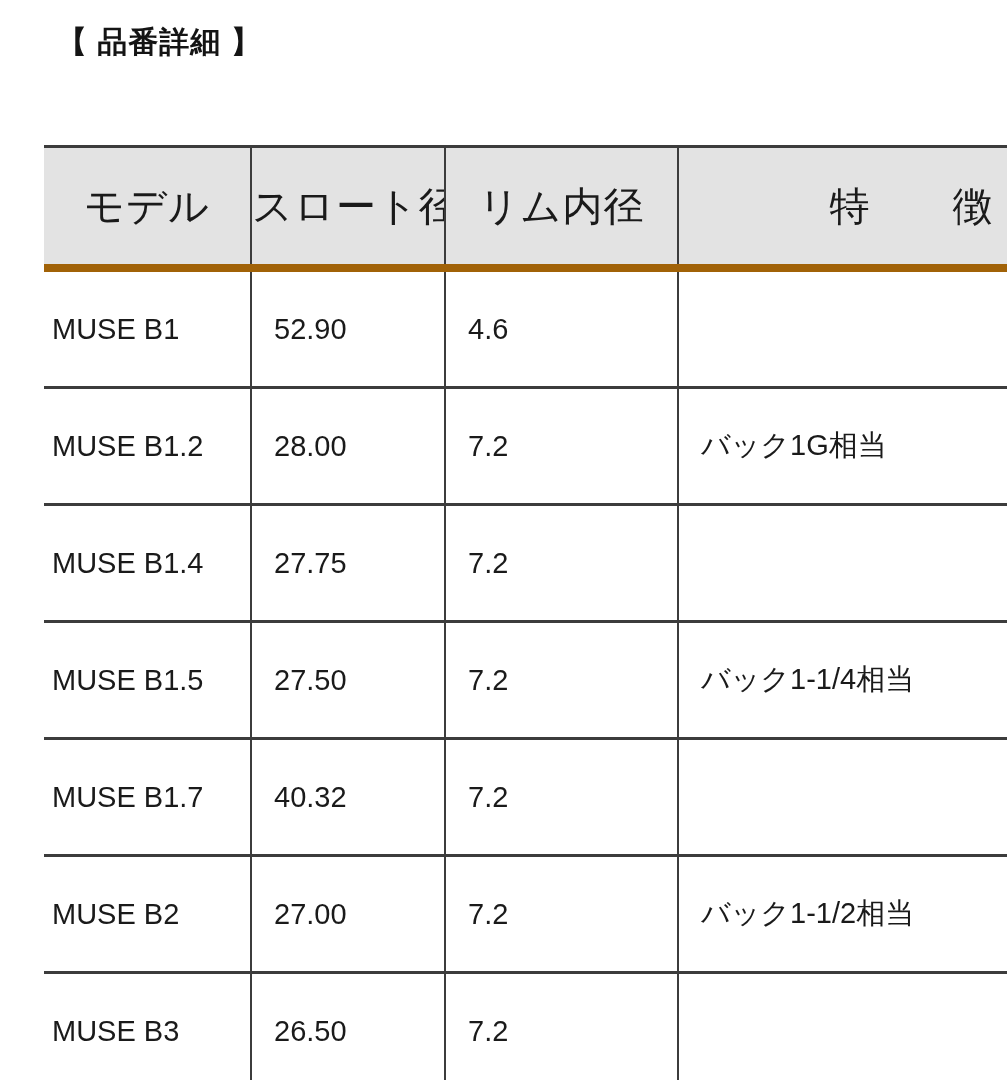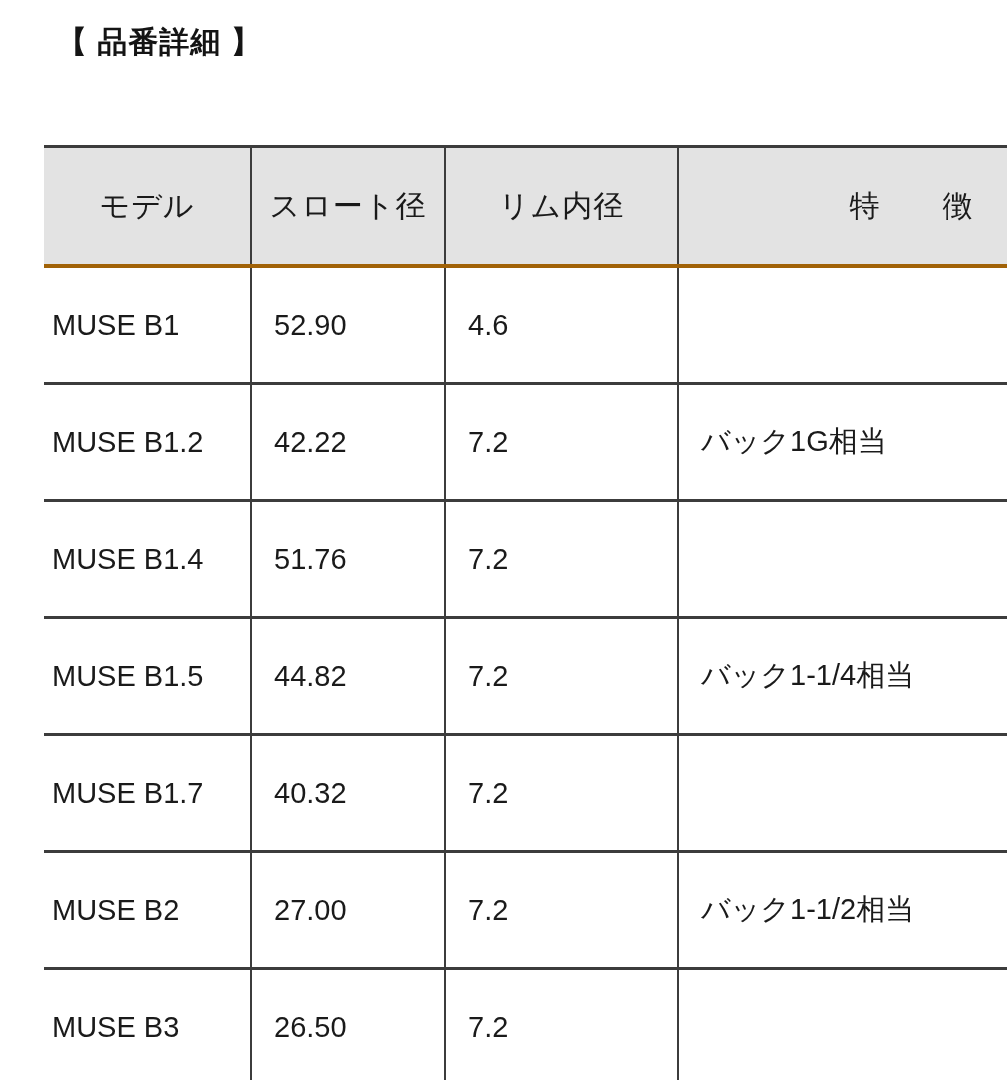--- a/index.html
+++ b/index.html
@@ -60,22 +60,22 @@
     color: #1a1a1a;
     overflow: hidden;
     white-space: nowrap;
   }
   table.spec-table thead th {
     background: #e3e3e3;
     text-align: center;
     padding: 0;
     height: 116px;
     border-top: 3px solid #3c3c3c;
-    border-bottom: 4px solid #a16207;
-    font-size: 30px;
+    border-bottom: 8px solid #a16207;
+    font-size: 40px;
     letter-spacing: 1px;
   }
   table.spec-table tr > *:last-child {
     border-right: none;
   }
   .model-cell {
     margin-left: -14px;
   }
   .feat-cell {
     letter-spacing: 0px;
@@ -110,37 +110,37 @@
               <div class="model-cell">MUSE B1</div>
             </td>
           <td>52.90</td>
           <td>4.6</td>
           <td class="feat-cell"></td>
         </tr>
         <tr>
           <td>
               <div class="model-cell">MUSE B1.2</div>
             </td>
-          <td>42.22</td>
+          <td>28.00</td>
           <td>7.2</td>
           <td class="feat-cell">バック1G相当</td>
         </tr>
         <tr>
           <td>
               <div class="model-cell">MUSE B1.4</div>
             </td>
-          <td>51.76</td>
+          <td>27.75</td>
           <td>7.2</td>
           <td class="feat-cell"></td>
         </tr>
         <tr>
           <td>
               <div class="model-cell">MUSE B1.5</div>
             </td>
-          <td>44.82</td>
+          <td>27.50</td>
           <td>7.2</td>
           <td class="feat-cell">バック1-1/4相当</td>
         </tr>
         <tr>
           <td>
               <div class="model-cell">MUSE B1.7</div>
             </td>
           <td>40.32</td>
           <td>7.2</td>
           <td class="feat-cell"></td>

